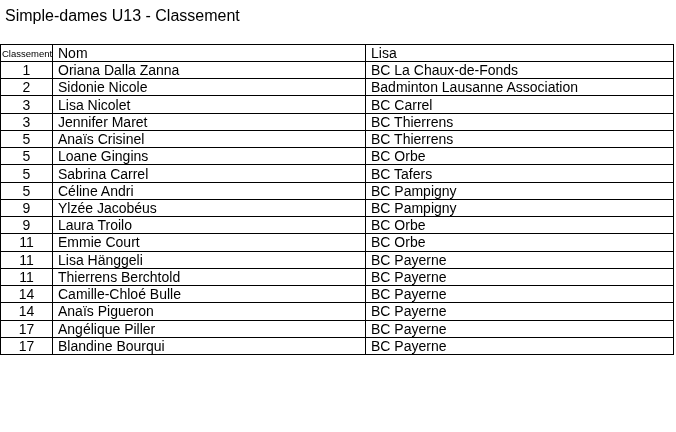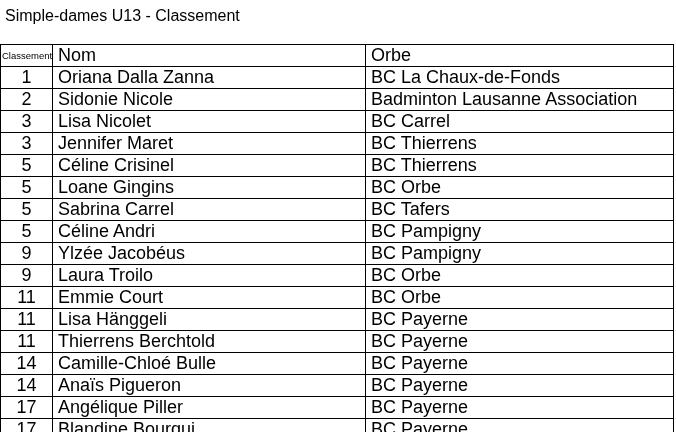--- a/index.html
+++ b/index.html
@@ -27,21 +27,21 @@
     left: 0;
     top: 44px;
     width: 673px;
     height: 311px;
     border-collapse: collapse;
     table-layout: fixed;
   }
   table.ranking th,
   table.ranking td {
     border: 1px solid #000000;
-    font-size: 18px;
+    font-size: 14px;
     font-weight: normal;
     padding: 0 5px;
     white-space: nowrap;
     overflow: hidden;
     vertical-align: middle;
     text-align: left;
     background: #ffffff;
   }
   table.ranking th.classement-th {
     font-size: 9.5px;
@@ -63,21 +63,21 @@
 <table class="ranking">
   <colgroup>
     <col class="c-rank">
     <col class="c-name">
     <col class="c-club">
   </colgroup>
   <thead>
     <tr>
       <th class="classement-th">Classement</th>
       <th>Nom</th>
-      <th>Orbe</th>
+      <th>Lisa</th>
     </tr>
   </thead>
   <tbody>
       <tr>
         <td class="rank">1</td>
         <td>Oriana Dalla Zanna</td>
         <td>BC La Chaux-de-Fonds</td>
       </tr>
       <tr>
         <td class="rank">2</td>
@@ -89,21 +89,21 @@
         <td>Lisa Nicolet</td>
         <td>BC Carrel</td>
       </tr>
       <tr>
         <td class="rank">3</td>
         <td>Jennifer Maret</td>
         <td>BC Thierrens</td>
       </tr>
       <tr>
         <td class="rank">5</td>
-        <td>Céline Crisinel</td>
+        <td>Anaïs Crisinel</td>
         <td>BC Thierrens</td>
       </tr>
       <tr>
         <td class="rank">5</td>
         <td>Loane Gingins</td>
         <td>BC Orbe</td>
       </tr>
       <tr>
         <td class="rank">5</td>
         <td>Sabrina Carrel</td>

